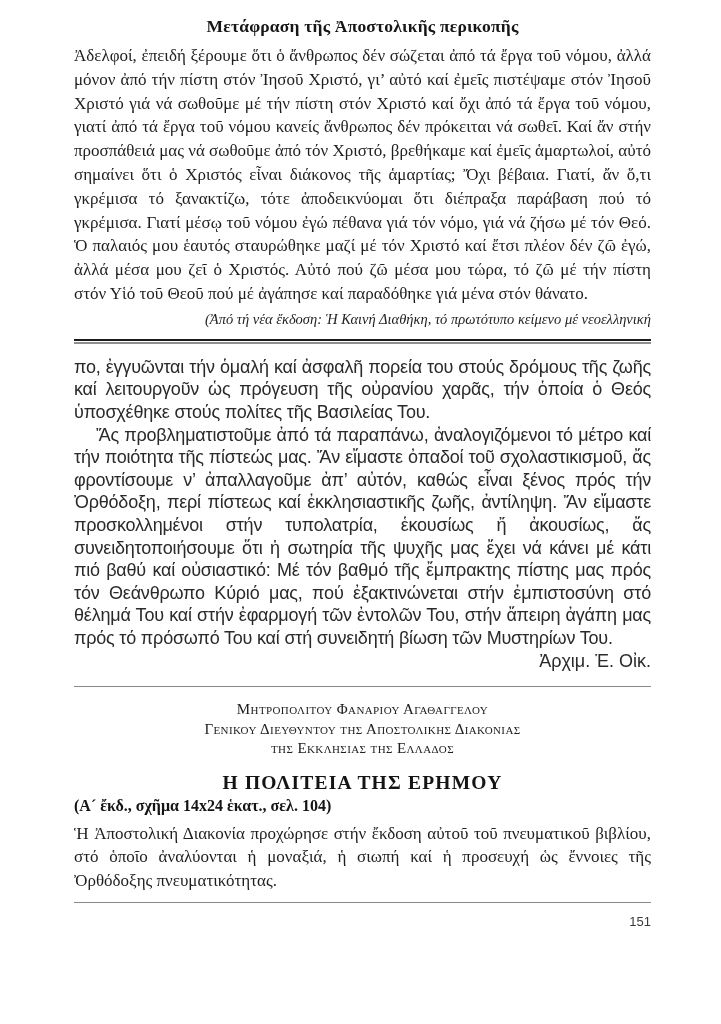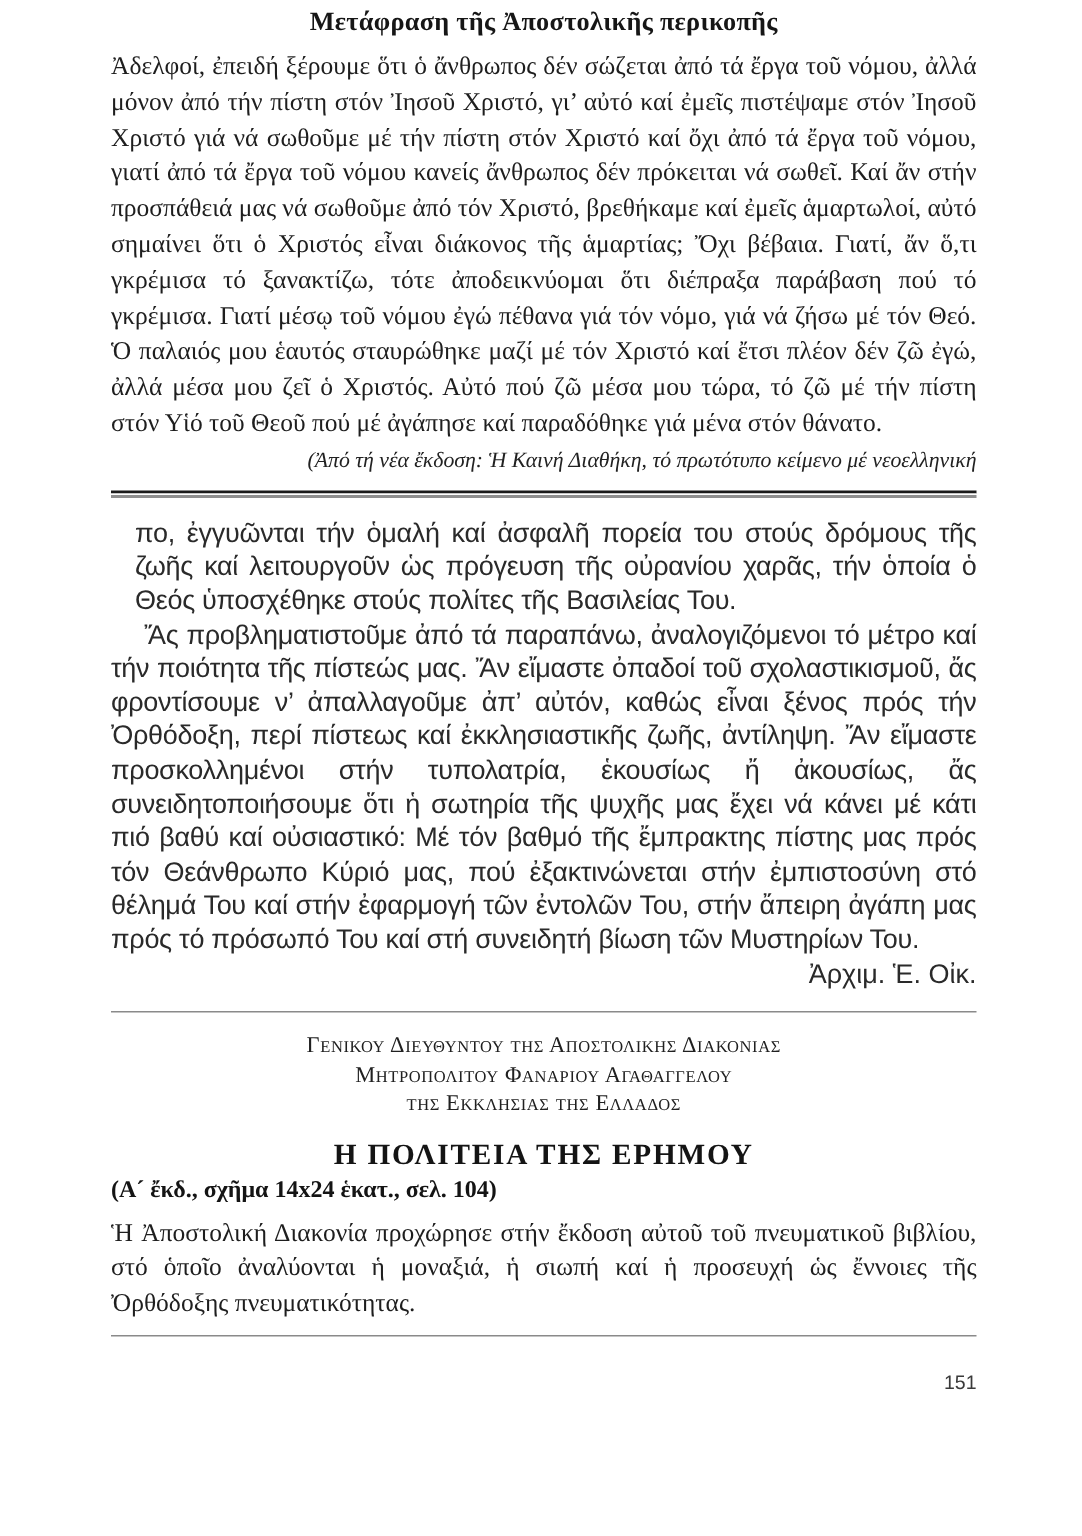--- a/index.html
+++ b/index.html
@@ -9,21 +9,21 @@
     width: 721px;
     height: 1024px;
     background: #ffffff;
     overflow: hidden;
     font-family: "Liberation Serif", serif;
     color: #1e1e1e;
   }
   .content {
     position: absolute;
     left: 74px;
-    top: 4px;
+    top: 16px;
     width: 577px;
   }
   .apostolic-title {
     font-family: "Liberation Serif", serif;
     font-weight: bold;
     font-size: 17.5px;
     text-align: center;
     color: #161616;
     letter-spacing: 0.2px;
   }
@@ -47,21 +47,21 @@
   .double-rule .dr-gap { height: 1px; background: #ffffff; }
   .double-rule .dr-bottom { height: 1.5px; background: #8f8f8f; }
   .commentary {
     font-family: "Liberation Sans", sans-serif;
     font-size: 18px;
     line-height: 22.6px;
     text-align: justify;
     color: #2a2a2a;
     letter-spacing: -0.2px;
   }
-  .commentary.p-first { margin-top: 12px; margin-left: 16px; }
+  .commentary.p-first { margin-top: 12px; }
   .commentary.p-indent { text-indent: 22px; }
   .signature {
     font-family: Liberation Sans, sans-serif;
     font-size: 18px;
     line-height: 22.6px;
     text-align: right;
     color: #2a2a2a;
     margin-top: 1px;
   }
   .thin-rule {
@@ -132,22 +132,22 @@
 
     <p class="commentary p-first">πο, ἐγγυῶνται τήν ὁμαλή καί ἀσφαλῆ πορεία του στούς δρόμους τῆς ζωῆς καί λειτουργοῦν ὡς πρόγευση τῆς οὐρανίου χαρᾶς, τήν ὁποία ὁ Θεός ὑποσχέθηκε στούς πολίτες τῆς Βασιλείας Του.</p>
 
     <p class="commentary p-indent">Ἄς προβληματιστοῦμε ἀπό τά παραπάνω, ἀναλογιζόμενοι τό μέτρο καί τήν ποιότητα τῆς πίστεώς μας. Ἄν εἴμαστε ὀπαδοί τοῦ σχολαστικισμοῦ, ἄς φροντίσουμε ν’ ἀπαλλαγοῦμε ἀπ’ αὐτόν, καθώς εἶναι ξένος πρός τήν Ὀρθόδοξη, περί πίστεως καί ἐκκλησιαστικῆς ζωῆς, ἀντίληψη. Ἄν εἴμαστε προσκολλημένοι στήν τυπολατρία, ἑκουσίως ἤ ἀκουσίως, ἄς συνειδητοποιήσουμε ὅτι ἡ σωτηρία τῆς ψυχῆς μας ἔχει νά κάνει μέ κάτι πιό βαθύ καί οὐσιαστικό: Μέ τόν βαθμό τῆς ἔμπρακτης πίστης μας πρός τόν Θεάνθρωπο Κύριό μας, πού ἐξακτινώνεται στήν ἐμπιστοσύνη στό θέλημά Του καί στήν ἐφαρμογή τῶν ἐντολῶν Του, στήν ἄπειρη ἀγάπη μας πρός τό πρόσωπό Του καί στή συνειδητή βίωση τῶν Μυστηρίων Του.</p>
 
     <div class="signature">Ἀρχιμ. Ἑ. Οἰκ.</div>
 
     <div class="thin-rule"></div>
 
     <div class="author-block">
+      <div>Μητροπολιτου Φαναριου Αγαθαγγελου</div>
       <div>Γενικου Διευθυντου της Αποστολικης Διακονιας</div>
-      <div>Μητροπολιτου Φαναριου Αγαθαγγελου</div>
       <div>της Εκκλησιας της Ελλαδος</div>
     </div>
 
     <div class="book-title">Η ΠΟΛΙΤΕΙΑ ΤΗΣ ΕΡΗΜΟΥ</div>
 
     <div class="book-details">(Α´ ἔκδ., σχῆμα 14x24 ἑκατ., σελ. 104)</div>
 
     <p class="description">Ἡ Ἀποστολική Διακονία προχώρησε στήν ἔκδοση αὐτοῦ τοῦ πνευματικοῦ βιβλίου, στό ὁποῖο ἀναλύονται ἡ μοναξιά, ἡ σιωπή καί ἡ προσευχή ὡς ἔννοιες τῆς Ὀρθόδοξης πνευματικότητας.</p>
 
     <div class="thin-rule rule-bottom"></div>

